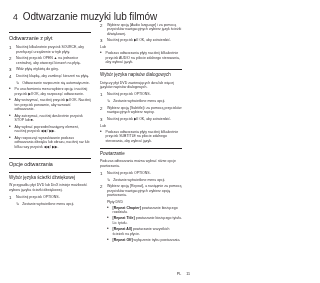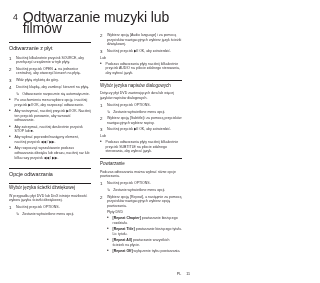--- a/index.html
+++ b/index.html
@@ -37,21 +37,21 @@
     display: flex;
     gap: 5px;
     margin: 1px 0 0 4px;
   }
   .chapter-num {
     font-size: 8.5px;
     line-height: 10.5px;
     color: #231f20;
   }
   .chapter-title {
-    font-size: 14px;
+    font-size: 10px;
     line-height: 10.6px;
     letter-spacing: -0.1px;
     color: #231f20;
   }
   
   .h1 {
     font-size: 5.4px;
     line-height: 7px;
     letter-spacing: -0.05px;
     border-top: 0.7px solid #231f20;

